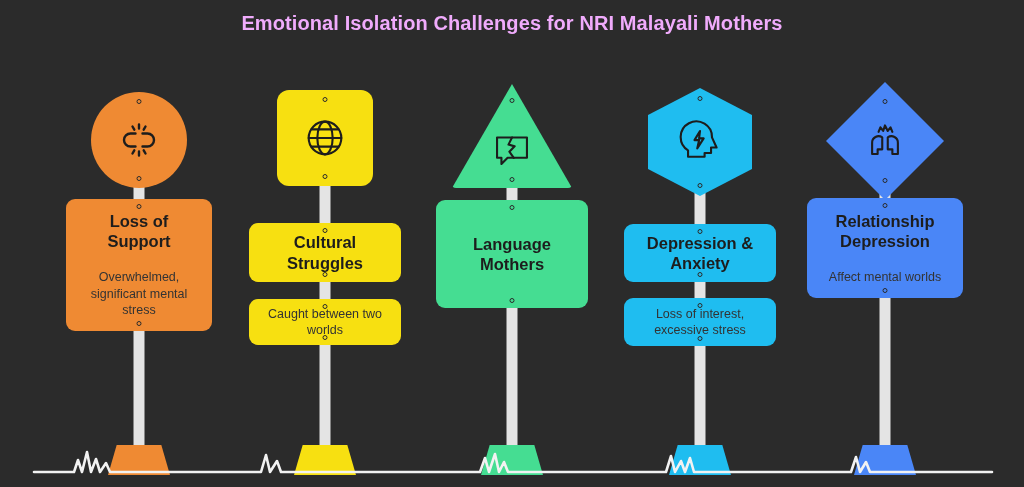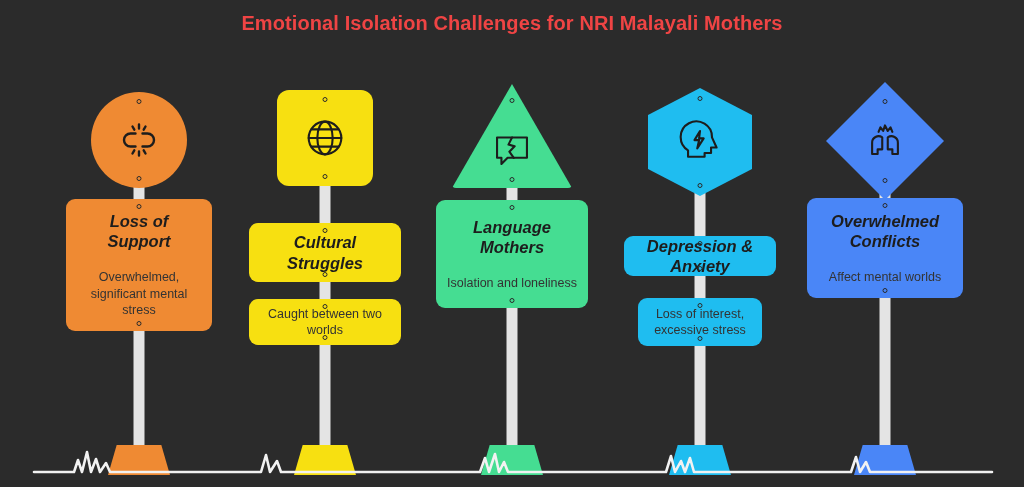--- a/index.html
+++ b/index.html
@@ -8,21 +8,21 @@
     background: #2b2b2b;
     font-family: "Liberation Sans", sans-serif;
     overflow: hidden;
   }
   #stage { position: relative; width: 1024px; height: 487px; background: #2b2b2b; }
 
   
   #page-title {
     position: absolute; top: 12px; left: 0; width: 1024px;
     text-align: center;
-    font-size: 20px; font-weight: bold; color: #ef4444;
+    font-size: 20px; font-weight: bold; color: #f0abfc;
     letter-spacing: .1px;
   }
 
   
   .column { position: absolute; top: 0; width: 200px; height: 487px; }
 
   
   .pole {
     position: absolute; left: 50%; transform: translateX(-50%);
     width: 11px; background: #e4e4e4; border-radius: 1px;
@@ -49,21 +49,21 @@
   
   .card {
     position: absolute; left: 50%; transform: translateX(-50%);
     border-radius: 9px;
     display: flex; flex-direction: column;
     align-items: center; justify-content: center;
     padding: 8px 10px;
   }
   .card-title {
     font-size: 16.5px; font-weight: bold; color: #1d1d1d;
-    text-align: center; line-height: 1.22; font-style: italic;
+    text-align: center; line-height: 1.22;
   }
   .card-desc {
     font-size: 12.5px; font-weight: normal; color: #333333;
     text-align: center; line-height: 1.32;
   }
   .card.combined .card-desc { margin-top: 18px; }
 
   
   .screw {
     position: absolute; left: 50%; transform: translateX(-50%);
@@ -153,21 +153,20 @@
           <path d="M8 12h34v23H20l-7 7v-7H8z"></path>
           <path d="M25 12l-4 8 7 2-6 6 5 7"></path>
         </svg>
       </span>
       <span class="screw" style="top:14px;"></span>
       <span class="screw" style="bottom:6px;"></span>
     </div>
 
     <div class="card combined" style="top:200px; width:152px; height:108px; background:#45dd92;">
       <div class="card-title">Language Mothers</div>
-      <div class="card-desc">Isolation and loneliness</div>
       <span class="screw" style="top:5px;"></span>
       <span class="screw" style="bottom:5px;"></span>
     </div>
 
     <div class="base" style="top:445px; background:#45dd92;"></div>
   </div>
 
   <div class="column" style="left:600px;">
     <div class="pole" style="top:180px; height:274px;"></div>
 
@@ -175,27 +174,27 @@
       <span>
         <svg width="46" height="46" viewBox="0 0 50 50" fill="none" stroke="#1d1d1d" stroke-width="2.3" stroke-linecap="round" stroke-linejoin="round">
           <path d="M12 41v-7a17 17 0 1 1 26-14l5 11h-6v6h-7v4z"></path>
           <path d="M25 13l-6 10h5l-2 9 7-11h-5z"></path>
         </svg>
       </span>
       <span class="screw" style="top:8px;"></span>
       <span class="screw" style="bottom:8px;"></span>
     </div>
 
-    <div class="card" style="top:236px; width:152px; height:40px; background:#1fbdf0;">
+    <div class="card" style="top:224px; width:152px; height:58px; background:#1fbdf0;">
       <div class="card-title">Depression &amp; Anxiety</div>
       <span class="screw" style="top:5px;"></span>
       <span class="screw" style="bottom:5px;"></span>
     </div>
 
-    <div class="card" style="top:298px; width:124px; height:48px; background:#1fbdf0;">
+    <div class="card" style="top:298px; width:152px; height:48px; background:#1fbdf0;">
       <div class="card-desc">Loss of interest, excessive stress</div>
       <span class="screw" style="top:5px;"></span>
       <span class="screw" style="bottom:5px;"></span>
     </div>
 
     <div class="base" style="top:445px; background:#1fbdf0;"></div>
   </div>
 
   <div class="column" style="left:785px;">
     <div class="pole" style="top:186px; height:268px;"></div>
@@ -206,21 +205,21 @@
           <path d="M18 14l2-5 3 4 2-6 3 6 3-4 2 5"></path>
           <path d="M22 20a7 7 0 0 0-11 6v12h6v-5h5z"></path>
           <path d="M28 20a7 7 0 0 1 11 6v12h-6v-5h-5z"></path>
         </svg>
       </span>
       <span class="screw" style="top:17px;"></span>
       <span class="screw" style="bottom:17px;"></span>
     </div>
 
     <div class="card combined" style="top:198px; width:156px; height:100px; background:#4a86f7;">
-      <div class="card-title">Overwhelmed Conflicts</div>
+      <div class="card-title">Relationship Depression</div>
       <div class="card-desc">Affect mental worlds</div>
       <span class="screw" style="top:5px;"></span>
       <span class="screw" style="bottom:5px;"></span>
     </div>
 
     <div class="base" style="top:445px; background:#4a86f7;"></div>
   </div>
 
   <svg id="ground" viewBox="0 0 1024 70">
     <g fill="none" stroke="#f2f2f2" stroke-width="2.6" stroke-linecap="round" stroke-linejoin="round">

